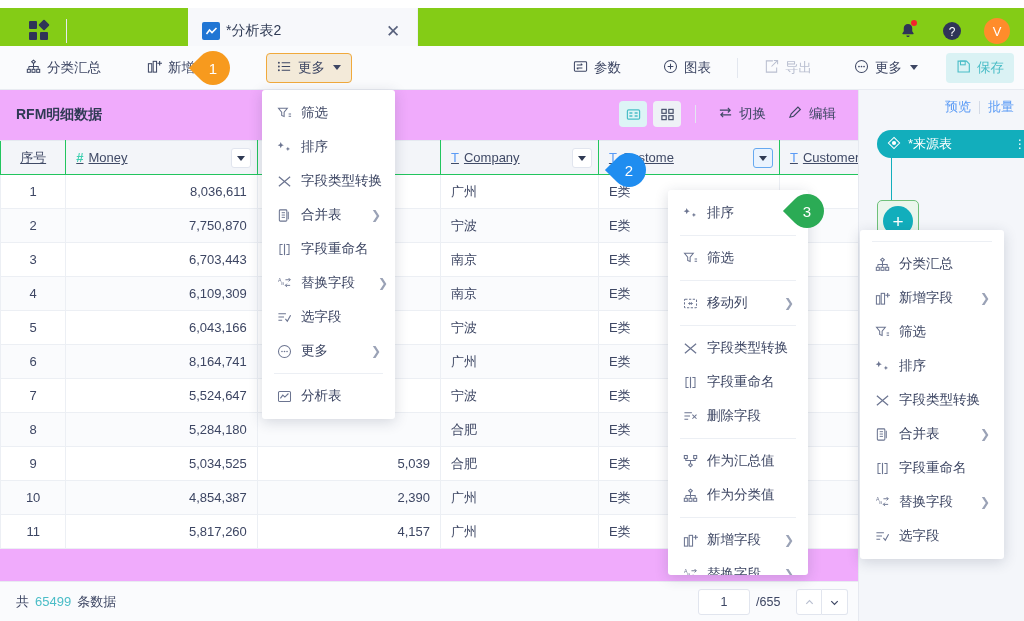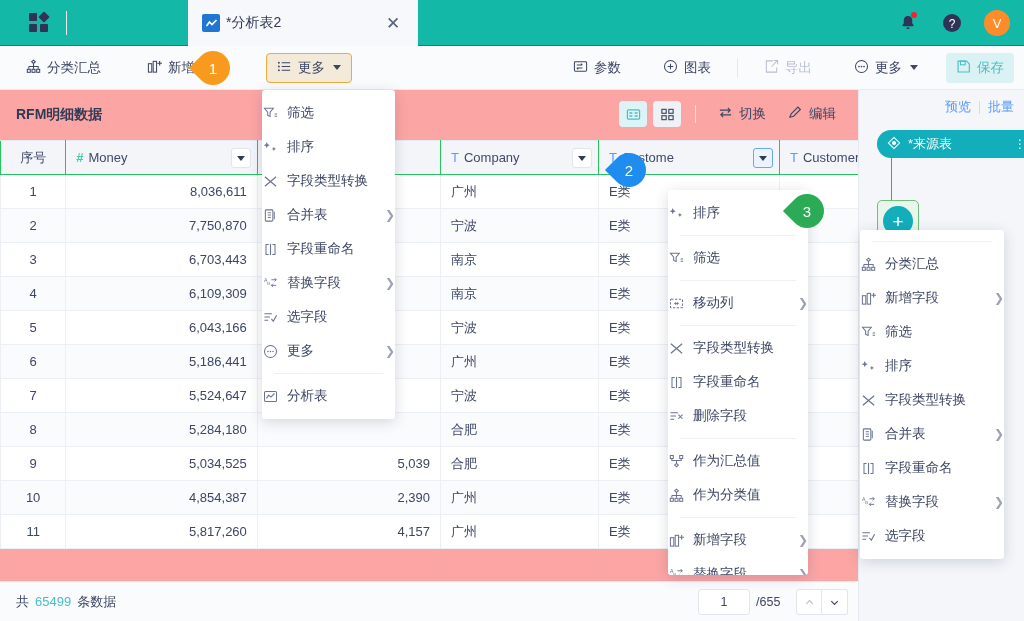--- a/index.html
+++ b/index.html
@@ -7,22 +7,22 @@
     width: 1024px; height: 621px;
     font-family: "Liberation Sans", "DejaVu Sans", sans-serif;
     background: #ffffff;
     overflow: hidden;
     color: #3d4663;
   }
   #app { position: relative; width: 1024px; height: 621px; background:#fff; }
 
   
   .titlebar {
-    position:absolute; left:0; top:0; width:1024px; height:46px;
-    background:#14b8a6; border-bottom:1px solid #4d7c0f;
+    position:absolute; left:0; top:8px; width:1024px; height:46px;
+    background:#84cc16; border-bottom:1px solid #4d7c0f;
   }
   .app-logo {
     position:absolute; left:22px; top:6px; width:34px; height:34px;
     display:flex; align-items:center; justify-content:center;
   }
   .logo-grid { position:relative; width:20px; height:20px; }
   .logo-grid i { position:absolute; width:8px; height:8px; background:#2f3457; border-radius:1px; display:block; }
   .logo-grid i.a { left:0; top:0; }
   .logo-grid i.b { left:11px; top:0; transform:rotate(45deg); }
   .logo-grid i.c { left:0; top:11px; }
@@ -72,21 +72,21 @@
   .tb-item .cap { display:inline-block; }
   .tb-item.more-btn {
     background:#f3ead9; border:1px solid #f0a93c; color:#3d4663;
   }
   .tb-item.save-btn { background:#daf2f4; color:#4bbdc7; }
   .tb-sep { width:1px; height:20px; background:#e3e7ef; margin:0 6px; }
   .caret { width:0; height:0; border-left:4px solid transparent; border-right:4px solid transparent; border-top:5px solid currentColor; margin-left:2px; }
 
   
   .workarea {
-    position:absolute; left:0; top:90px; width:858px; height:531px; background:#fca5a5;
+    position:absolute; left:0; top:90px; width:858px; height:531px; background:#f0abfc;
   }
   .wa-head {
     position:relative; height:50px; display:flex; align-items:center; padding:0 16px;
   }
   .wa-title { font-size:14px; font-weight:bold; color:#2f3a54; }
   .wa-head-right { position:absolute; right:14px; top:11px; display:flex; align-items:center; gap:6px; }
   .vmode {
     width:28px; height:26px; border-radius:4px; display:flex; align-items:center; justify-content:center; cursor:pointer;
     background:#eef1f6;
   }
@@ -94,20 +94,21 @@
   .wa-sep { width:1px; height:18px; background:#e3e7ef; margin:0 8px; }
   .wa-act { display:flex; align-items:center; gap:6px; font-size:13.5px; color:#3d4663; cursor:pointer; padding:0 8px; height:26px; }
 
   
   .table-wrap { position:absolute; left:0; top:50px; width:858px; height:440px; overflow:hidden; }
   table.grid { border-collapse:collapse; width:980px; table-layout:fixed; }
   table.grid th {
     height:34px; background:#f3f5f9; border:1px solid #22c55e; border-top:1px solid #e5e9f0;
     font-weight:normal; font-size:13px; color:#404a66; padding:0 10px; text-align:left;
     position:relative;
+    text-decoration:underline;
   }
   table.grid th.idx { width:62px; text-align:center; padding:0; }
   table.grid td {
     height:34px; border:1px solid #eceff4; font-size:13px; color:#3d4663; padding:0 10px;
   }
   table.grid tr.odd td { background:#fafbfd; }
   table.grid tr.even td { background:#ffffff; }
   table.grid td.idx { text-align:center; width:62px; color:#3d4663; }
   table.grid td.num { text-align:right; }
   .th-inner { display:flex; align-items:center; gap:5px; }
@@ -161,21 +162,21 @@
     background:#12aebc; color:#fff; display:flex; align-items:center; justify-content:center;
     font-size:19px; line-height:1; cursor:pointer;
   }
 
   
   .menu {
     position:absolute; background:#ffffff; border-radius:3px;
     box-shadow:0 3px 14px rgba(40,50,80,0.18); padding:6px 0; z-index:40;
   }
   .mi {
-    display:flex; align-items:center; height:34px; padding:0 0; gap:9px;
+    display:flex; align-items:center; height:34px; padding:0 14px; gap:9px;
     font-size:13.5px; color:#3d4663; cursor:pointer; white-space:nowrap;
   }
   .mi .mico { width:16px; display:flex; align-items:center; justify-content:center; color:#6b7490; flex:0 0 16px; }
   .mi .mlbl { flex:1 1 auto; }
   .mi .arr { color:#9aa2b6; font-size:12px; margin-left:14px; }
   .msep { height:1px; background:#eceff4; margin:5px 12px; }
 
   #menu1 { left:262px; top:90px; width:133px; }
   #menu2 { left:668px; top:190px; width:140px; max-height:385px; overflow:hidden; }
   #menu3 { left:860px; top:230px; width:144px; max-height:372px; overflow:hidden; }
@@ -461,21 +462,21 @@
             <tr class="even">
               <td class="idx">5</td>
               <td class="num">6,043,166</td>
               <td class="num"></td>
               <td>宁波</td>
               <td>E类</td>
               <td></td>
             </tr>
             <tr class="odd">
               <td class="idx">6</td>
-              <td class="num">5,186,441</td>
+              <td class="num">8,164,741</td>
               <td class="num"></td>
               <td>广州</td>
               <td>E类</td>
               <td></td>
             </tr>
             <tr class="even">
               <td class="idx">7</td>
               <td class="num">5,524,647</td>
               <td class="num"></td>
               <td>宁波</td>

